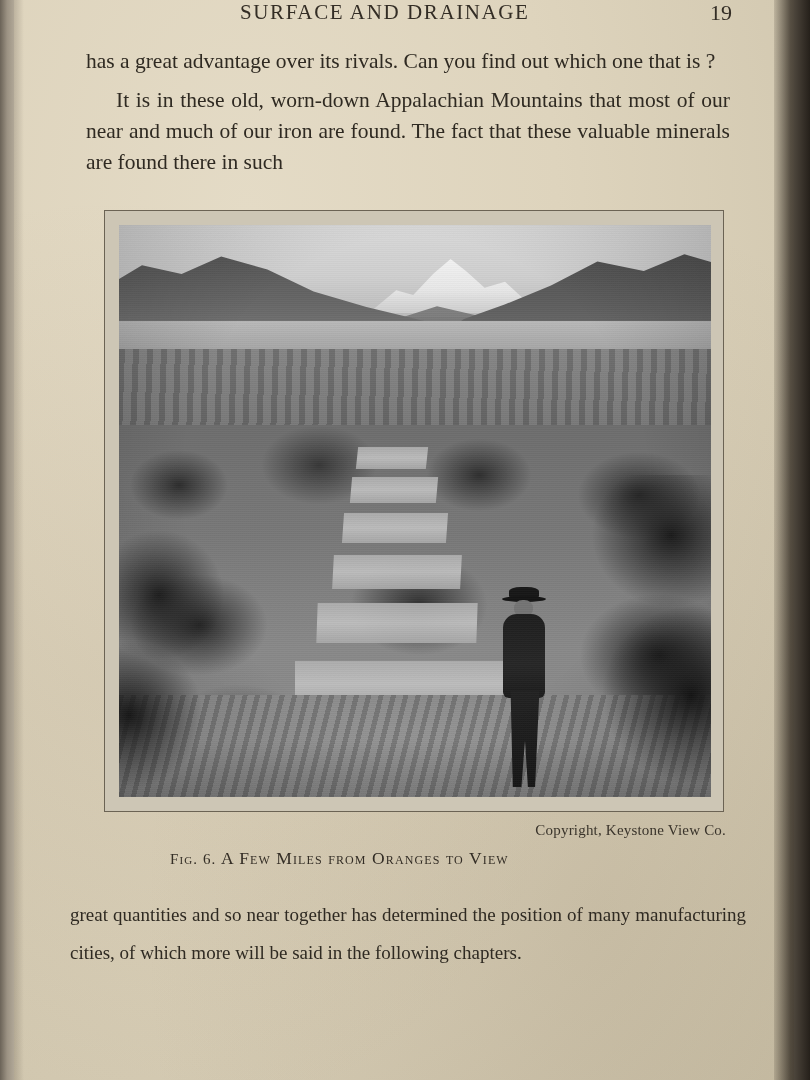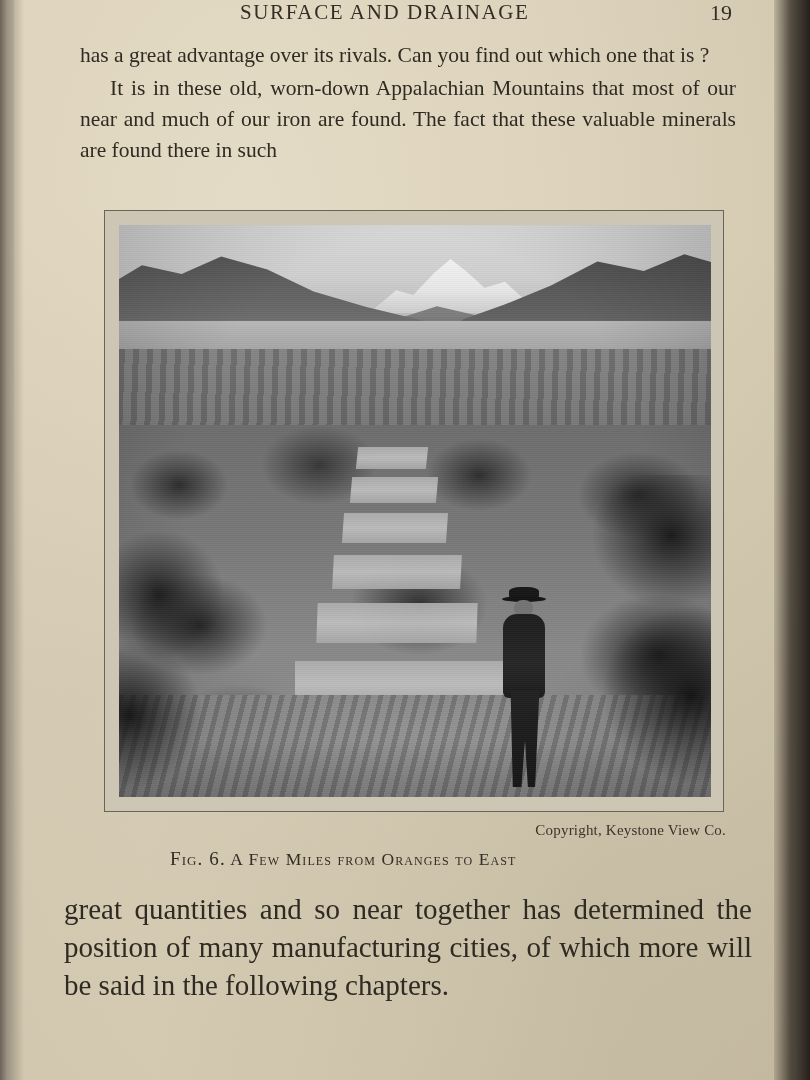--- a/index.html
+++ b/index.html
@@ -83,27 +83,27 @@
   .body-text {
     position: absolute;
     left: 78px;
     width: 660px;
     font-size: 21.5px;
     line-height: 31px;
     color: #2f2a22;
     text-align: justify;
   }
   .body-text p {
-    margin: 2px;
+    margin: 8px;
   }
   .para-indent {
     text-indent: 30px;
   }
   #block-top { top: 38px; }
-  #block-bottom { top: 888px; left: 62px; width: 692px; line-height: 38px; font-size: 29px;}
+  #block-bottom { top: 888px; left: 62px; width: 692px; line-height: 38px; font-size: 19px;}
 
   
   .figure {
     position: absolute;
     left: 104px;
     top: 210px;
     width: 622px;
   }
   .figure-frame {
     width: 620px;
@@ -247,21 +247,21 @@
   .fig-caption {
     position: absolute;
     left: 66px;
     top: 638px;
     font-size: 17.5px;
     letter-spacing: 1.1px;
     font-variant: small-caps;
     color: #332d25;
     white-space: nowrap;
   }
-  .fig-caption .big { font-size: 19px; }
+  .fig-caption .big { font-size: 15px; }
 </style>
 </head>
 <body>
 
 <div class="page">
   <div class="paper"></div>
 
   <div class="content">
 
     <div class="running-head">
@@ -302,21 +302,21 @@
             <div class="torso"></div>
             <div class="legs"></div>
           </div>
           <div class="grain"></div>
           <div class="vignette"></div>
         </div>
       </div>
       <div class="copyright">Copyright, Keystone View Co.</div>
       <div class="fig-caption">
         <span class="big">Fig. 6.</span>
-        <span>A Few Miles from Oranges to East</span>
+        <span>A Few Miles from Oranges to View</span>
       </div>
     </div>
 
     <div class="body-text" id="block-bottom">
       <p>great quantities and so near together has determined the position of many manufacturing cities, of which more will be said in the following chapters.</p>
     </div>
 
   </div>
 
   <div class="gutter-left"></div>

